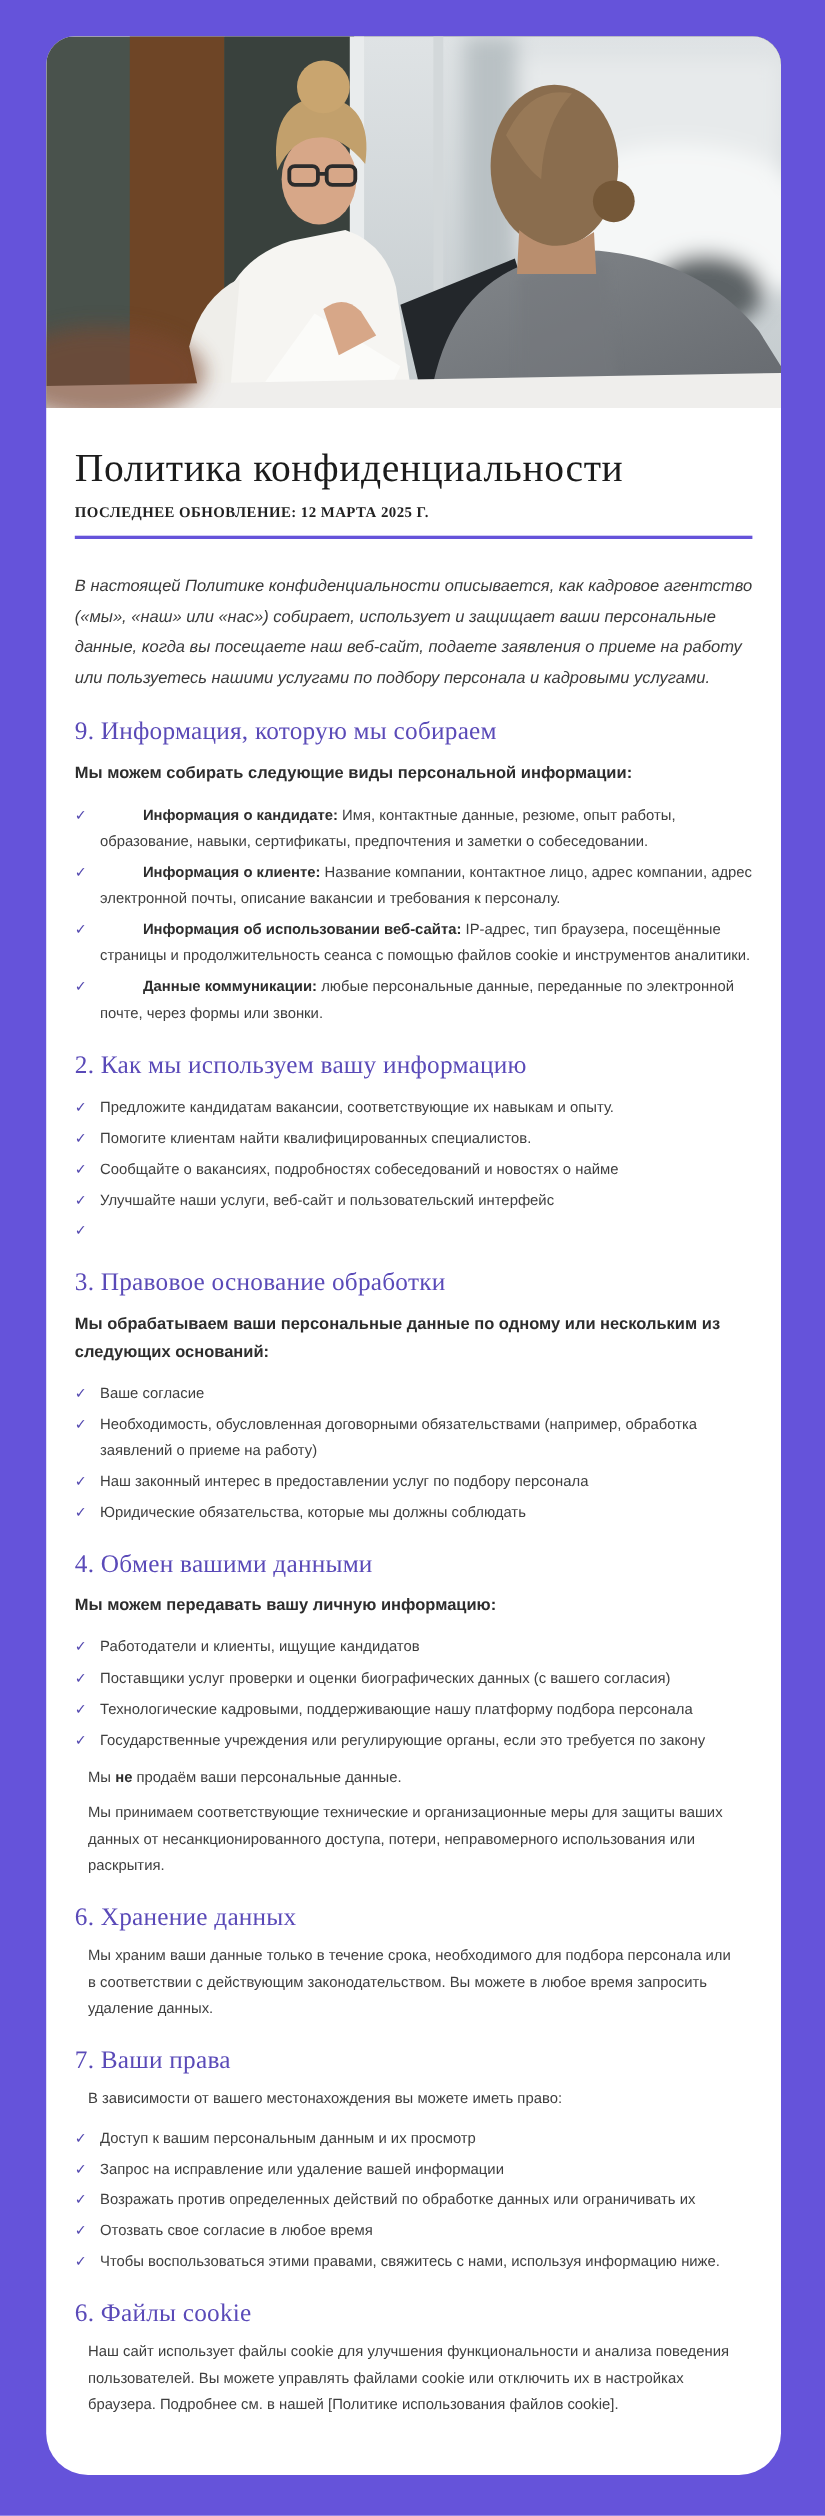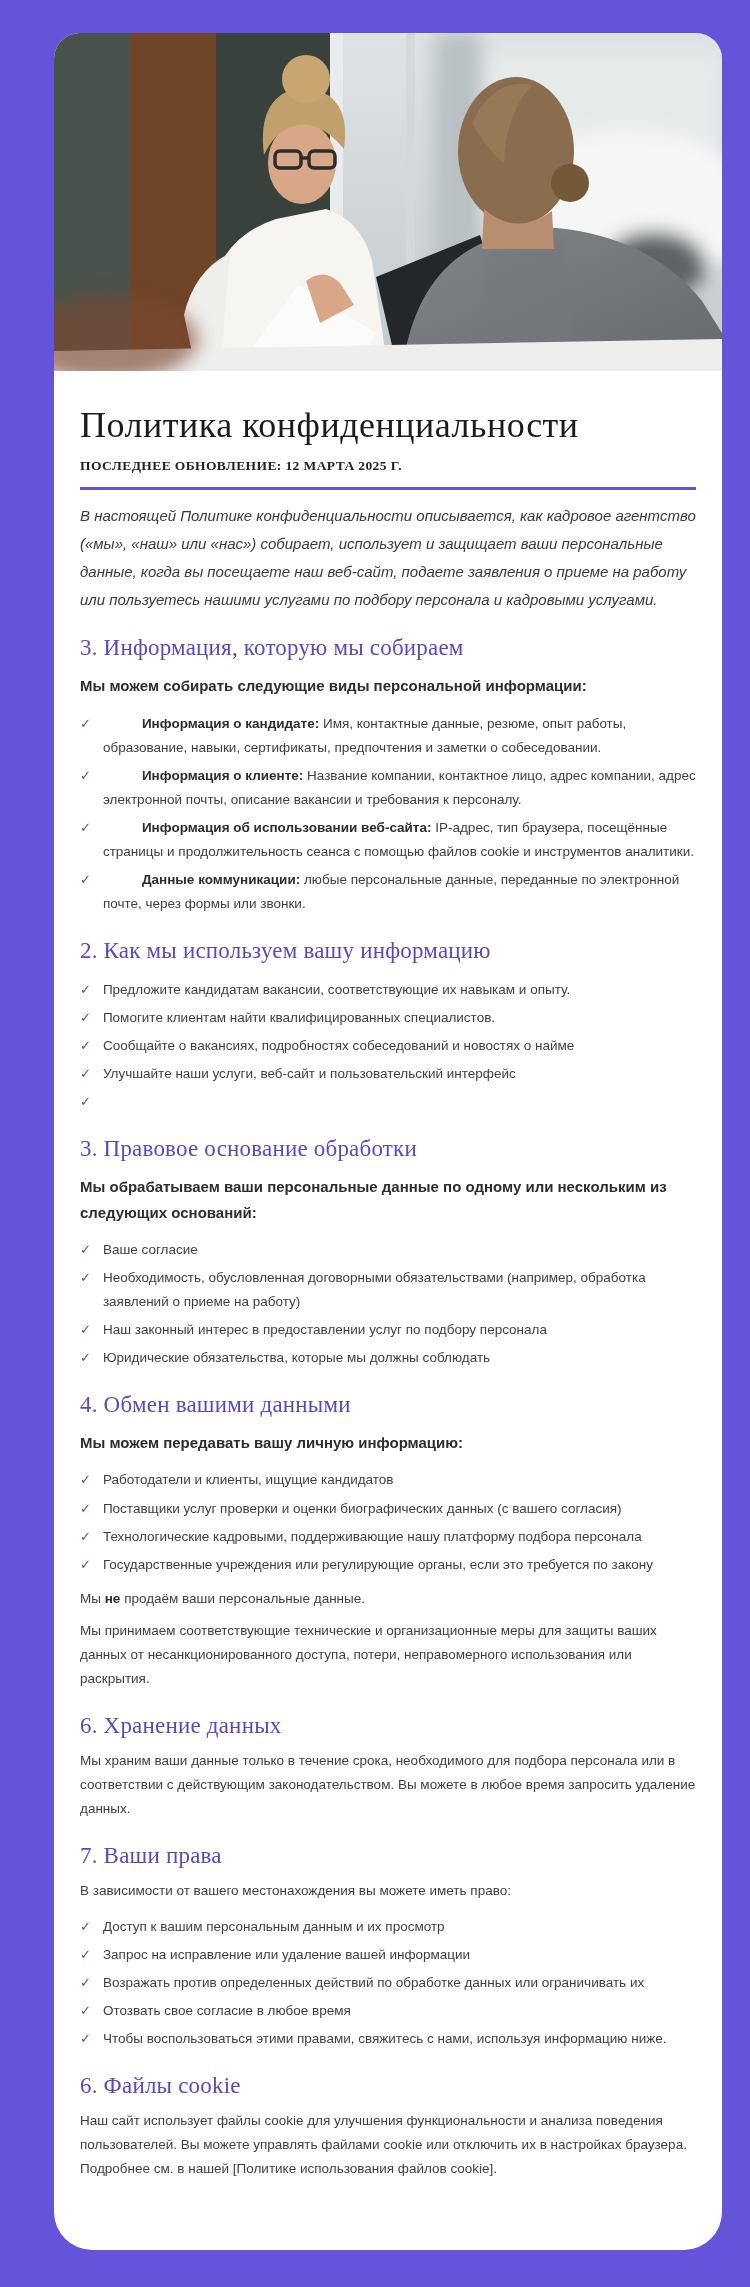--- a/index.html
+++ b/index.html
@@ -8,49 +8,49 @@
   }
   *{margin:0;padding:0;box-sizing:border-box;}
   html,body{width:750px;}
   body{
     width:750px;height:2287px;overflow:hidden;
     background:var(--background);
     font-family:"Liberation Sans","DejaVu Sans",sans-serif;
     position:relative;
   }
   .card{
-    position:absolute;left:54px;top:33px;width:668px;height:2217px;
+    position:absolute;left:42px;top:33px;width:668px;height:2217px;
     background:var(--card);
     border-radius:26px 26px 38px 38px;
     overflow:hidden;
   }
   .hero{display:block;width:668px;height:338px;}
   .content{padding:34px 26px 90px 26px;position:relative;}
   .page-title{
     font-family:"Liberation Serif","DejaVu Serif",serif;
     font-weight:400;font-size:36px;line-height:1.15;color:var(--title);
     letter-spacing:.5px;
   }
   .updated{
     margin-top:12px;
     font-family:"Liberation Serif","DejaVu Serif",serif;
     font-weight:700;font-size:13.5px;letter-spacing:.4px;color:#222;
   }
   .rule{margin-top:13px;height:3px;background:var(--rule);border:none;}
   .intro{
-    margin-top:12px;font-style:italic;font-size:15px;line-height:1.85;color:#3a3a3a;
+    margin-top:29px;font-style:italic;font-size:15px;line-height:1.85;color:#3a3a3a;
   }
   .policy-section h2{
     margin:20px 0 8px 0;
     font-family:"Liberation Serif","DejaVu Serif",serif;
     font-weight:500;font-size:23px;line-height:1.3;color:var(--heading);
     letter-spacing:.2px;
   }
   .lead{font-weight:700;font-size:15px;color:var(--bold_text);line-height:1.75;margin:10px 0 8px 0;}
-  .para{font-size:13.5px;color:var(--text);line-height:1.78;margin:8px 0;}
+  .para{font-size:13.5px;color:var(--text);line-height:1.78;margin:8px 12px;}
   .bullet-list{list-style:none;margin:12px 0 10px 0;}
   .bullet-item{
     display:flex;align-items:flex-start;gap:12px;
     font-size:13.5px;color:var(--text);line-height:1.78;margin:0 0 4px 0;
   }
   .check{
     color:var(--check);font-weight:700;font-size:13px;line-height:1.85;flex:0 0 auto;
   }
   .bullet-item b{color:var(--bold_text);padding-left:39px;}
   .para b{color:var(--bold_text);}
@@ -122,21 +122,21 @@
   </svg>
 
   <div class="content">
     <h1 class="page-title">Политика конфиденциальности</h1>
     <div class="updated">ПОСЛЕДНЕЕ ОБНОВЛЕНИЕ: 12 МАРТА 2025 Г.</div>
     <hr class="rule">
     <p class="intro">В настоящей Политике конфиденциальности описывается, как кадровое агентство («мы», «наш» или «нас») собирает, использует и защищает ваши персональные данные, когда вы посещаете наш веб-сайт, подаете заявления о приеме на работу или пользуетесь нашими услугами по подбору персонала и кадровыми услугами.</p>
 
     <main>
         <section class="policy-section">
-          <h2>3. Информация, которую мы собираем</h2>
+          <h2>9. Информация, которую мы собираем</h2>
           <p class="lead">Мы можем собирать следующие виды персональной информации:</p>
           <ul class="bullet-list">
             <li class="bullet-item">
               <span class="check">✓</span>
               <span><b>Информация о кандидате:</b> Имя, контактные данные, резюме, опыт работы, образование, навыки, сертификаты, предпочтения и заметки о собеседовании.</span>
             </li>
             <li class="bullet-item">
               <span class="check">✓</span>
               <span><b>Информация о клиенте:</b> Название компании, контактное лицо, адрес компании, адрес электронной почты, описание вакансии и требования к персоналу.</span>
             </li>

